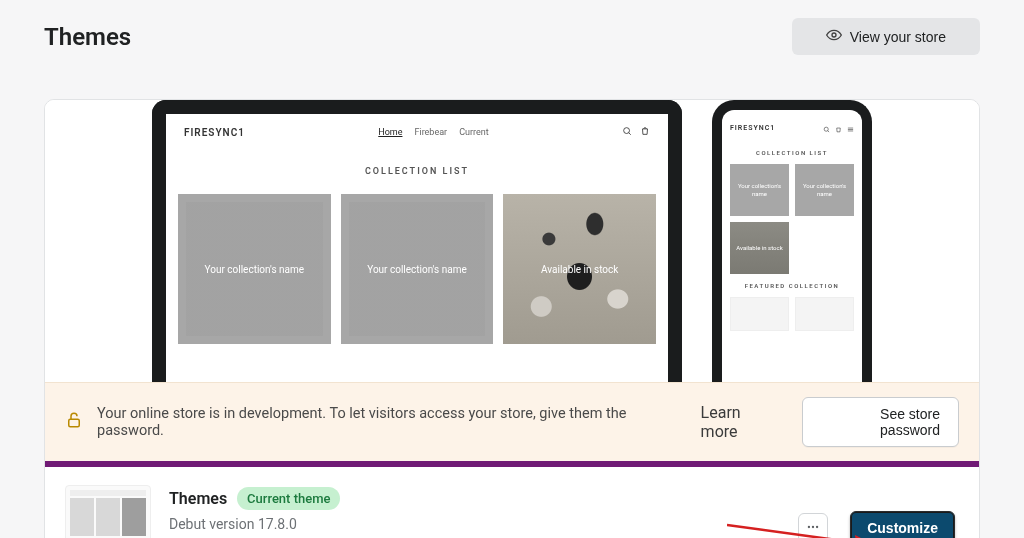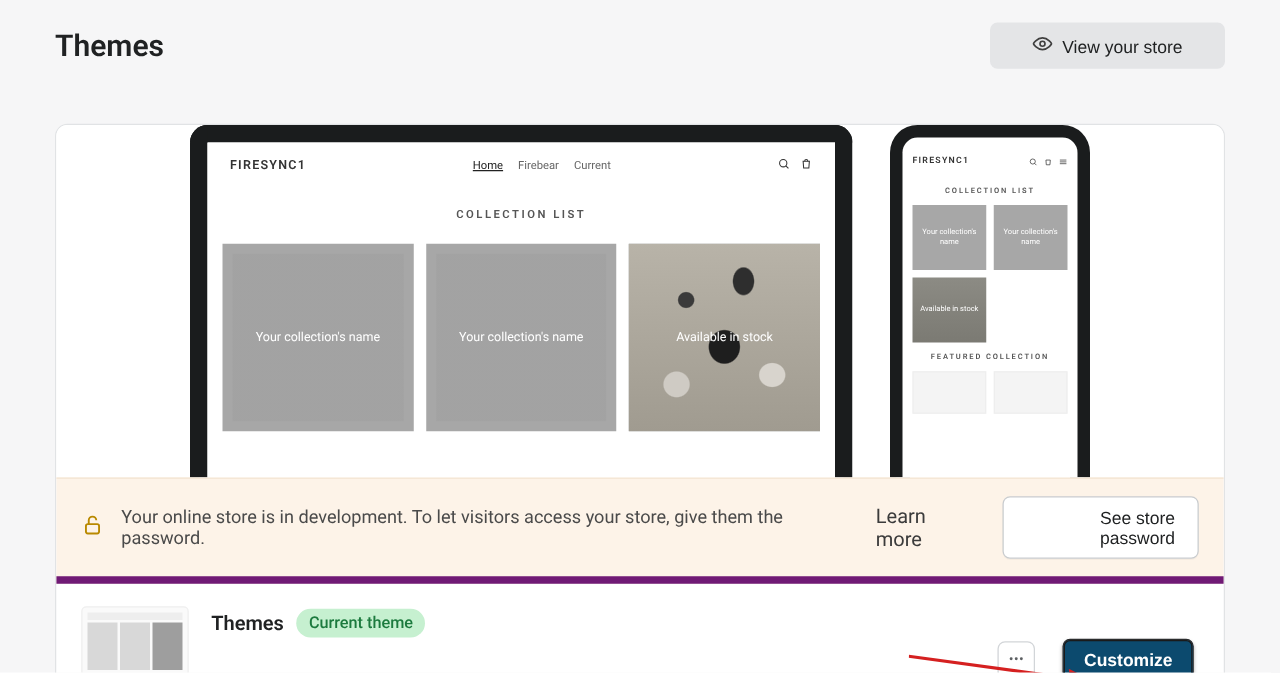--- a/index.html
+++ b/index.html
@@ -363,20 +363,21 @@
             <div></div>
             <div></div>
             <div></div>
           </div>
       </div>
       <div class="theme-meta">
         <div class="theme-name-row">
           <span class="theme-name">Themes</span>
           <span class="badge">Current theme</span>
         </div>
+        <div class="meta-line">Debut version 17.8.0</div>
       </div>
       <div class="actions-right">
         <button class="dots-btn">
           <span>
             <svg width="14" height="14" viewBox="0 0 24 24" fill="#5c5f62">
                 <circle cx="5" cy="12" r="2"></circle>
                 <circle cx="12" cy="12" r="2"></circle>
                 <circle cx="19" cy="12" r="2"></circle>
               </svg>
           </span>

